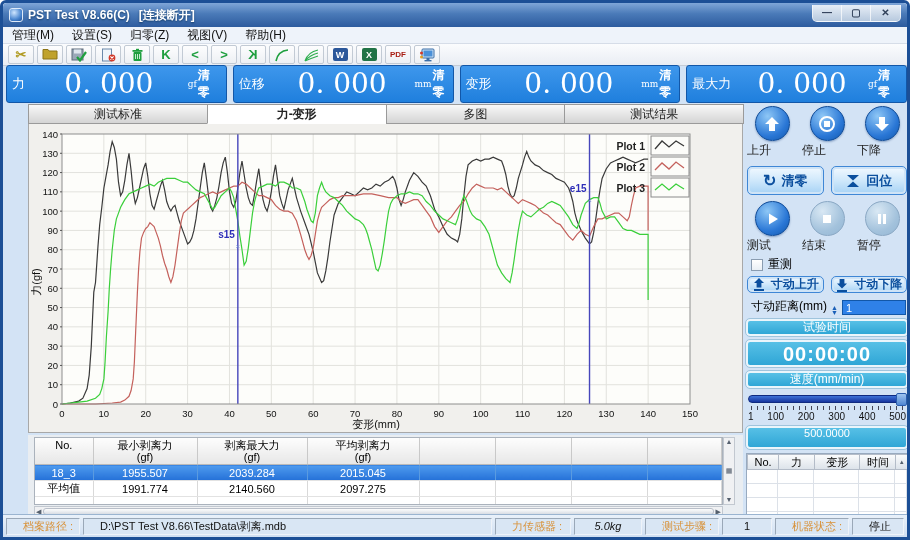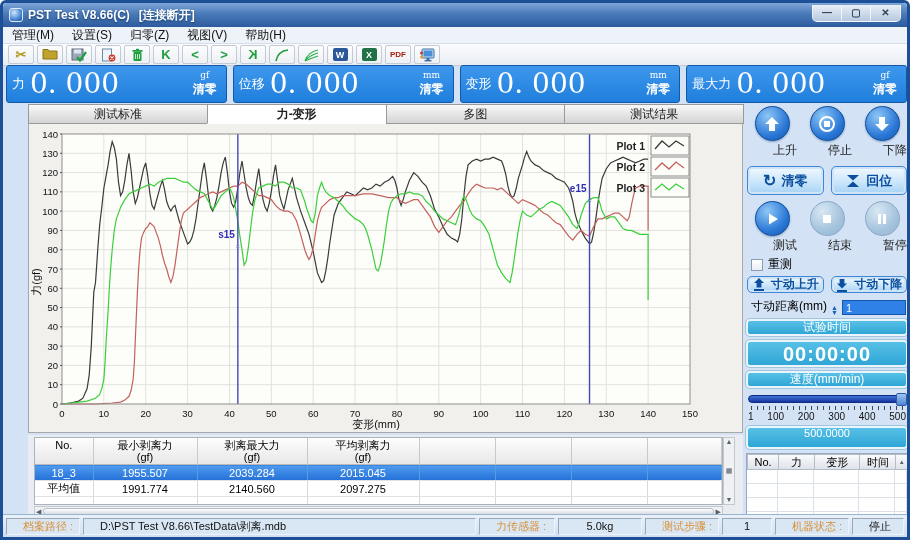--- a/index.html
+++ b/index.html
@@ -35,22 +35,22 @@
   .mirror { transform:scaleX(-1); display:inline-block; }
   .sq-icon { width:15px; height:13px; border-radius:2px; color:#fff; font-size:9px; font-weight:bold;
     display:flex; align-items:center; justify-content:center; }
   .pdf-txt { color:#a81d12; font-size:8px; font-weight:900; letter-spacing:0; }
 
   
   .displays { position:absolute; top:62px; left:3px; width:901px; height:38px; display:flex; gap:6px; }
   .display { flex:1; background:linear-gradient(#3e97ec,#1f7fdd); border:1px solid #1257a8;
     border-radius:3px; display:flex; color:#fff; align-items:center; }
   .d-label { padding:0 5px; font-size:13px; white-space:nowrap; }
-  .d-value { flex:1; text-align:left; font-family:"DejaVu Serif",serif; font-size:28px; line-height:34px; white-space:nowrap; }
-  .d-right { width:38px; display:flex; flex-direction:column; align-items:center; justify-content:flex-end; gap:1px; padding-right:4px; }
+  .d-value { flex:1; text-align:center; font-family:"DejaVu Serif",serif; font-size:28px; line-height:34px; white-space:nowrap; }
+  .d-right { width:38px; display:flex; flex-direction:row; align-items:center; justify-content:flex-end; gap:1px; padding-right:4px; }
   .d-unit { font-size:9px; font-family:"DejaVu Serif",serif; }
   .d-clear { font-size:12px; font-weight:bold; cursor:pointer; }
 
   
   .tabs { position:absolute; top:101px; left:25px; width:715px; height:20px; display:flex; }
   .tab { flex:1; text-align:center; font-size:12px; color:#222; line-height:18px;
     background:linear-gradient(#f8f8f8,#d4d4d4); border:1px solid #9a9a9a; margin-right:-1px; }
   .tab.active { background:#fff; border-bottom-color:#fff; font-weight:bold; }
 
   
@@ -70,21 +70,21 @@
   .vscroll { position:absolute; top:2px; right:8px; bottom:13px; width:12px; background:#f0f1f3;
     border:1px solid #c2c8d0; display:flex; flex-direction:column; justify-content:space-between; align-items:center; }
   .hscroll { position:absolute; left:6px; right:20px; bottom:1px; height:11px; background:#f0f1f3;
     border:1px solid #c2c8d0; display:flex; justify-content:space-between; align-items:center; padding:0 1px; }
   .scr-arrow { font-size:7px; color:#55606e; line-height:8px; }
   .hthumb { height:7px; flex:1; margin:0 2px; background:linear-gradient(#fdfdfd,#d8dde4); border:1px solid #b8bec8; border-radius:3px; }
 
   
   .rpanel { position:absolute; top:103px; left:742px; width:164px; height:412px; font-size:12px; }
   .btn-row3 { display:flex; justify-content:space-between; padding:0 2px; }
-  .rbtn { width:50px; text-align:right; }
+  .rbtn { width:50px; text-align:left; }
   .circle { width:35px; height:35px; border-radius:50%; margin:0 auto;
     background:radial-gradient(circle at 35% 28%,#8ec7f6,#2a77d6 62%,#1258ab); border:1px solid #0e4a97;
     display:flex; align-items:center; justify-content:center; box-shadow:0 1px 2px rgba(20,60,120,.4); }
   .circle.dis { background:radial-gradient(circle at 35% 28%,#d9e8f4,#a3c2dc 62%,#93b6d4); border-color:#8aa8c4; box-shadow:none; }
   .rbtn-label { font-size:12px; color:#222; margin-top:1px; }
   .pill-row { display:flex; gap:7px; margin:7px 2px 6px 2px; }
   .pill { flex:1; height:29px; border:1px solid #3f87d6; border-radius:5px;
     background:linear-gradient(#f2f9ff,#cfe8fb 50%,#a6d2f5); box-shadow:0 0 0 2px #cfe4f7 inset;
     display:flex; align-items:center; justify-content:center; gap:5px; color:#0b4f9e; font-weight:bold; font-size:13px; }
   .refresh-glyph { font-size:16px; font-weight:bold; color:#0b4f9e; line-height:1; }
@@ -666,20 +666,20 @@
     <div class="bottom-btns">
       <div class="gray-btn">取点</div>
       <div class="gray-btn">删除</div>
     </div>
   </div>
 
   <div class="statusbar">
     <span class="sb-cell sb-label" style="width:74px;">档案路径 :</span>
     <span class="sb-cell sb-val" style="flex:1; text-align:left;">D:\PST Test V8.66\TestData\剥离.mdb</span>
     <span class="sb-cell sb-label" style="width:76px;">力传感器 :</span>
-    <span class="sb-cell sb-val" style="width:84px;">5.0kg</span>
+    <span class="sb-cell sb-val" style="width:68px;font-style:italic;">5.0kg</span>
     <span class="sb-cell sb-label" style="width:74px;">测试步骤 :</span>
     <span class="sb-cell sb-val" style="width:50px;">1</span>
     <span class="sb-cell sb-label" style="width:74px;">机器状态 :</span>
     <span class="sb-cell sb-val" style="width:52px;">停止</span>
   </div>
 
 </div>
 
 </body></html>

